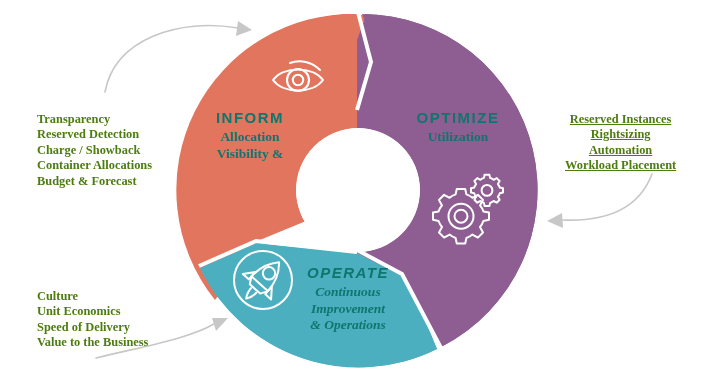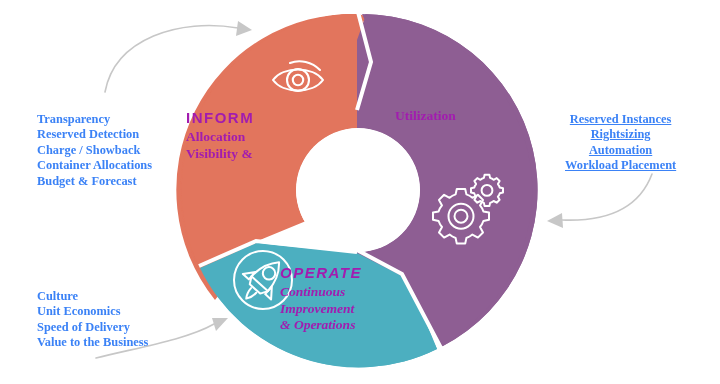--- a/index.html
+++ b/index.html
@@ -28,21 +28,21 @@
     width: 720px;
     height: 384px;
   }
   
   .side-list {
     position: absolute;
     font-family: "Liberation Serif", serif;
     font-weight: bold;
     font-size: 12.4px;
     line-height: 15.4px;
-    color: #3b82f6;
+    color: #4d7c0f;
     white-space: nowrap;
   }
   .side-list div {
     white-space: nowrap;
   }
   #list-inform {
     left: 37px;
     top: 112px;
     text-align: left;
   }
@@ -54,22 +54,22 @@
   }
   #list-optimize {
     left: 565px;
     top: 112px;
     text-align: center;
     text-decoration: underline;
   }
   
   .seg-label {
     position: absolute;
-    text-align: left;
-    color: #a21caf;
+    text-align: center;
+    color: #0f766e;
     pointer-events: none;
   }
   .seg-title {
     font-family: "Liberation Sans", sans-serif;
     font-weight: bold;
     letter-spacing: 1.5px;
     font-size: 15px;
     line-height: 19px;
     margin-bottom: 2px;
   }
@@ -266,20 +266,21 @@
     </g>
   </svg>
 
   <div class="seg-label" id="label-inform">
     <div class="seg-title">INFORM</div>
     <div class="seg-sub">Allocation</div>
     <div class="seg-sub">Visibility &amp;</div>
   </div>
 
   <div class="seg-label" id="label-optimize">
+    <div class="seg-title">OPTIMIZE</div>
     <div class="seg-sub">Utilization</div>
   </div>
 
   <div class="seg-label" id="label-operate">
     <div class="seg-title">OPERATE</div>
     <div class="seg-sub">Continuous</div>
     <div class="seg-sub">Improvement</div>
     <div class="seg-sub">&amp; Operations</div>
   </div>
 

